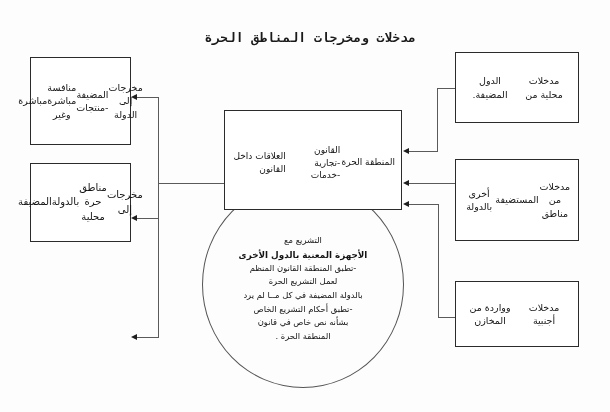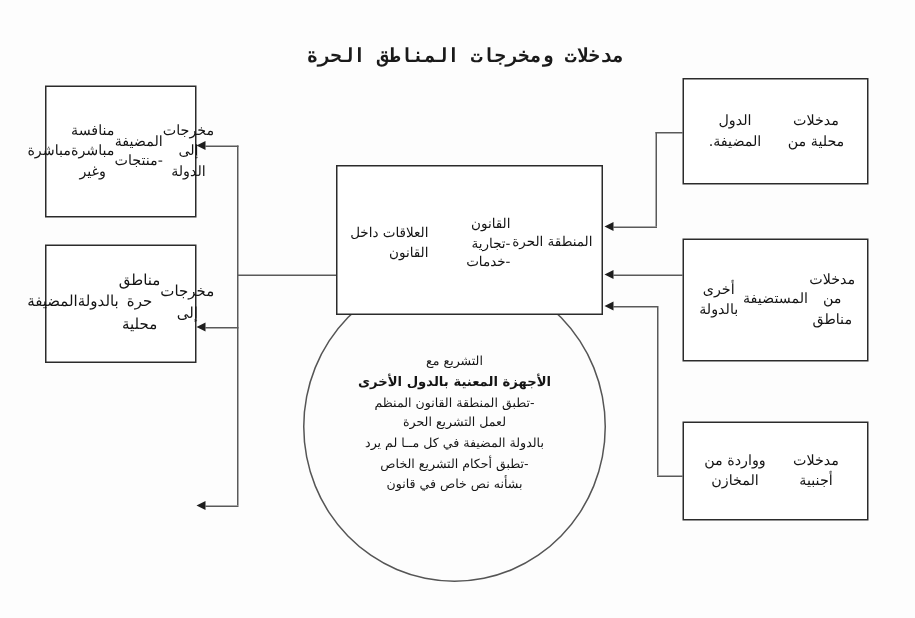--- a/index.html
+++ b/index.html
@@ -152,20 +152,21 @@
 
   <div id="circle"></div>
   <div id="circle-text">
     <span class="line">التشريع مع</span>
     <span class="line bold">الأجهزة المعنية بالدول الأخرى</span>
     <span class="line">-تطبق المنطقة القانون المنظم</span>
     <span class="line">لعمل التشريع الحرة</span>
     <span class="line">بالدولة المضيفة في كل مــا لم يرد</span>
     <span class="line">-تطبق أحكام التشريع الخاص</span>
     <span class="line">بشأنه نص خاص في قانون</span>
+    <span class="line">المنطقة الحرة .</span>
   </div>
 
   <div class="box" id="box-center">
     <span class="line">المنطقة الحرة</span>
     <span class="line">القانون -تجارية -خدمات</span>
     <span class="line">العلاقات داخل القانون</span>
   </div>
 
   <div class="box" id="box-out-host">
     <span class="line">مخرجات إلى الدولة</span>

